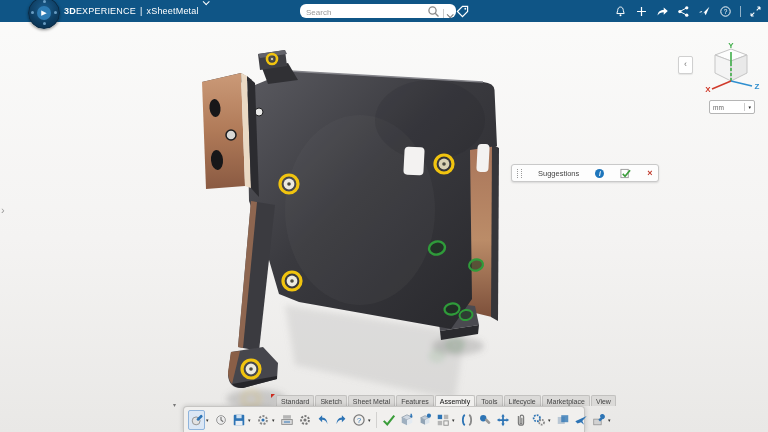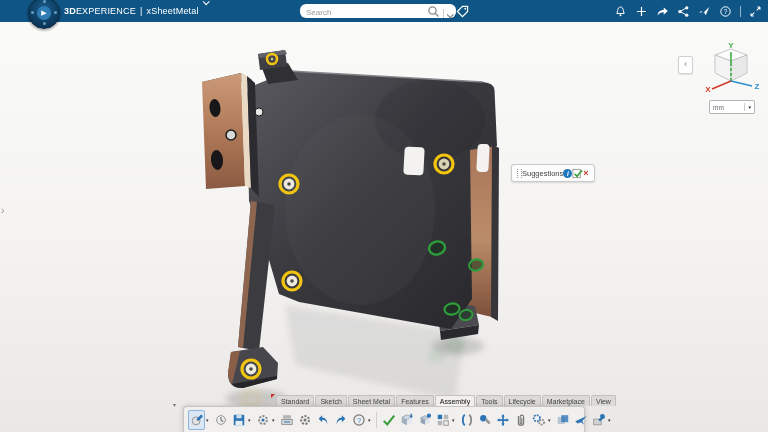--- a/index.html
+++ b/index.html
@@ -37,21 +37,21 @@
     border:1px solid #d0d0d0;border-radius:2px;color:#777;font-size:9px;line-height:15px;
     text-align:center;z-index:5;box-shadow:0 1px 1px rgba(0,0,0,.08);}
   .triad{position:absolute;left:700px;top:42px;z-index:5;}
   .units{position:absolute;left:709px;top:100px;width:38px;height:12px;background:#fff;
     border:1px solid #b5b5b5;border-radius:2px;display:flex;align-items:center;
     padding:0 3px;gap:3px;z-index:5;}
   .units .ulabel{flex:1;font-size:6.5px;color:#666;}
   .units .usep{width:1px;height:8px;background:#ccc;}
   .units .ucaret{font-size:5px;color:#222;}
   .sugg{position:absolute;left:511px;top:164px;height:16px;background:#fdfdfd;border:1px solid #c9c9c9;
-    border-radius:3px;display:flex;align-items:center;padding:0 5px;gap:0;z-index:5;
+    border-radius:3px;display:flex;align-items:center;padding:0 5px;gap:16px;z-index:5;
     box-shadow:0 1px 2px rgba(0,0,0,.12);}
   .sugg .dots{width:3px;height:9px;border-left:1px dotted #999;border-right:1px dotted #999;}
   .sugg .slabel{font-size:7.5px;color:#444;}
   .sugg .info{width:9px;height:9px;border-radius:50%;background:#1e76bc;color:#fff;font-size:6.5px;
     line-height:9px;text-align:center;font-style:italic;font-weight:bold;}
   .sugg .close{color:#c0392b;font-size:9px;font-weight:bold;line-height:9px;}
   
   .ribbon{position:absolute;left:183px;bottom:0;width:402px;height:38px;z-index:20;}
   .ribchev{position:absolute;left:-10px;top:7px;color:#777;font-size:6px;}
   .tabs{position:absolute;left:88px;top:0;height:12px;display:flex;align-items:flex-end;}

